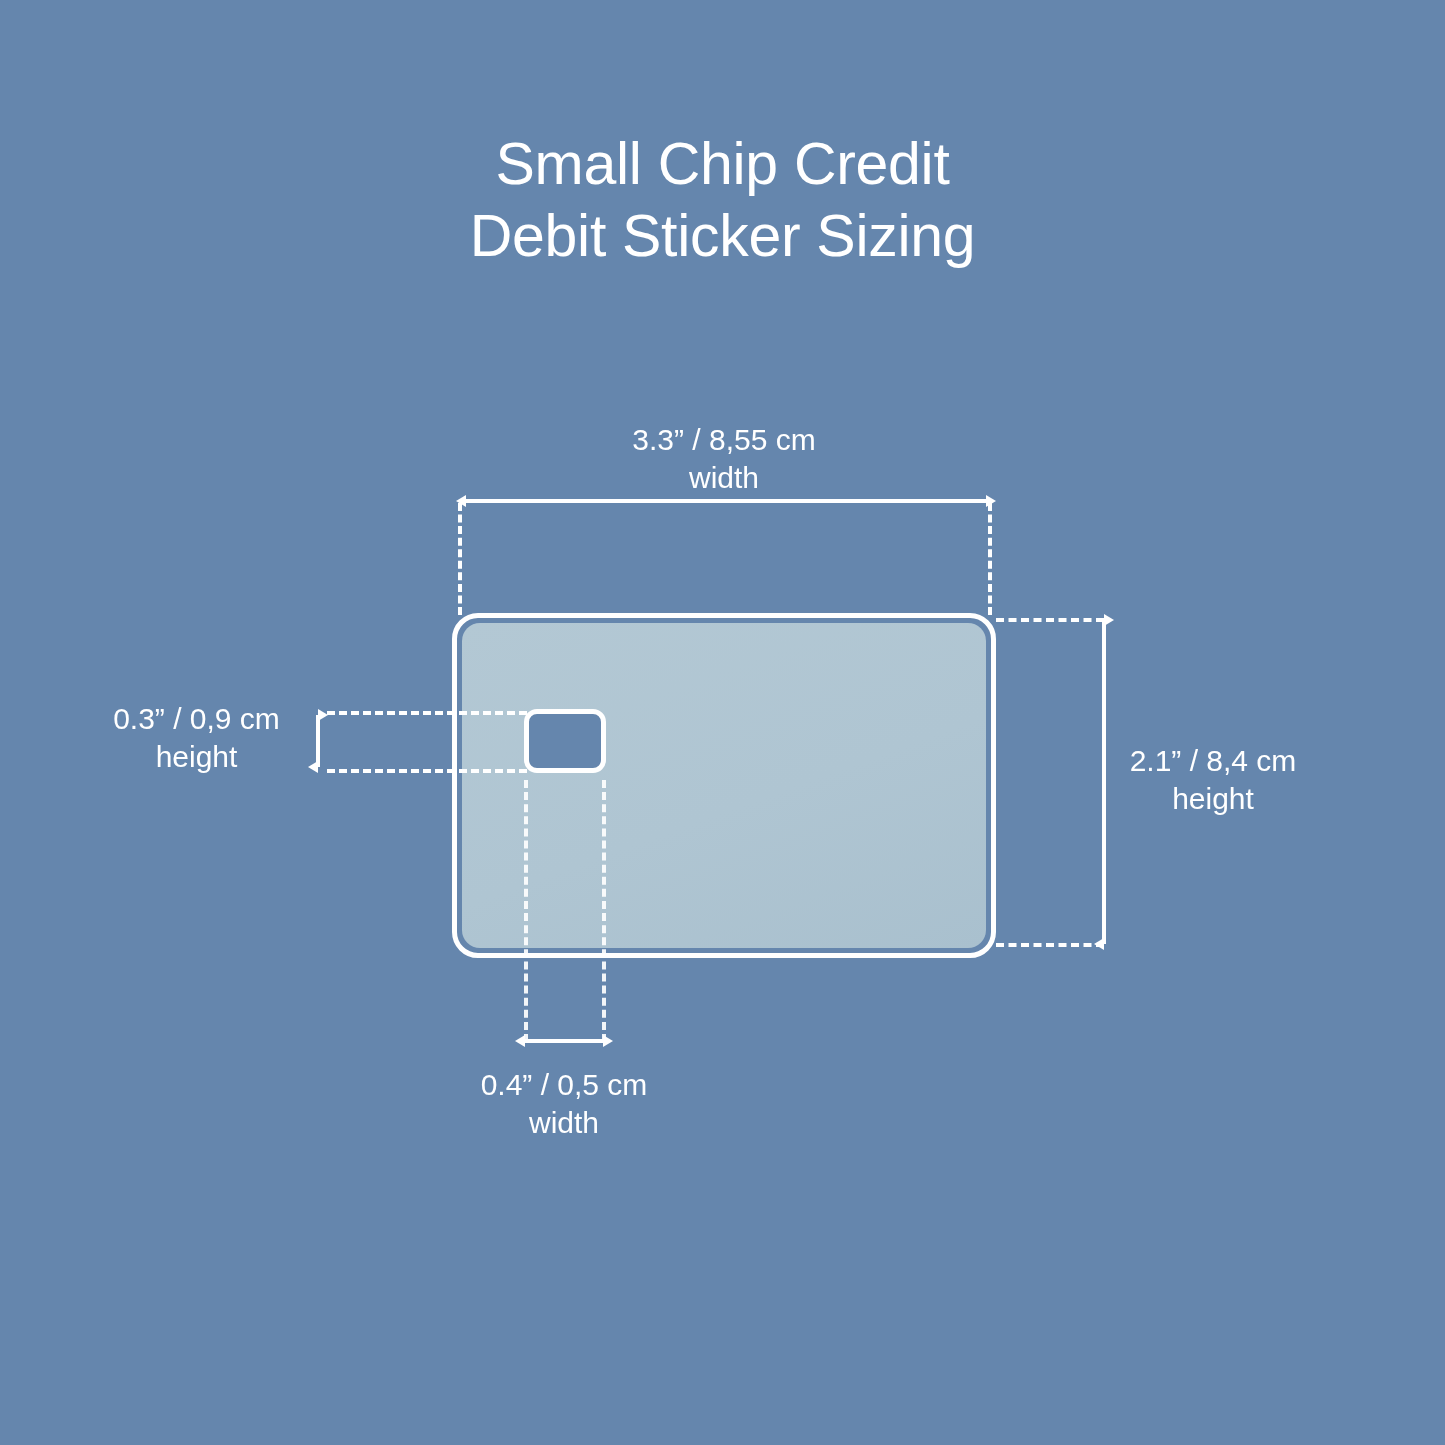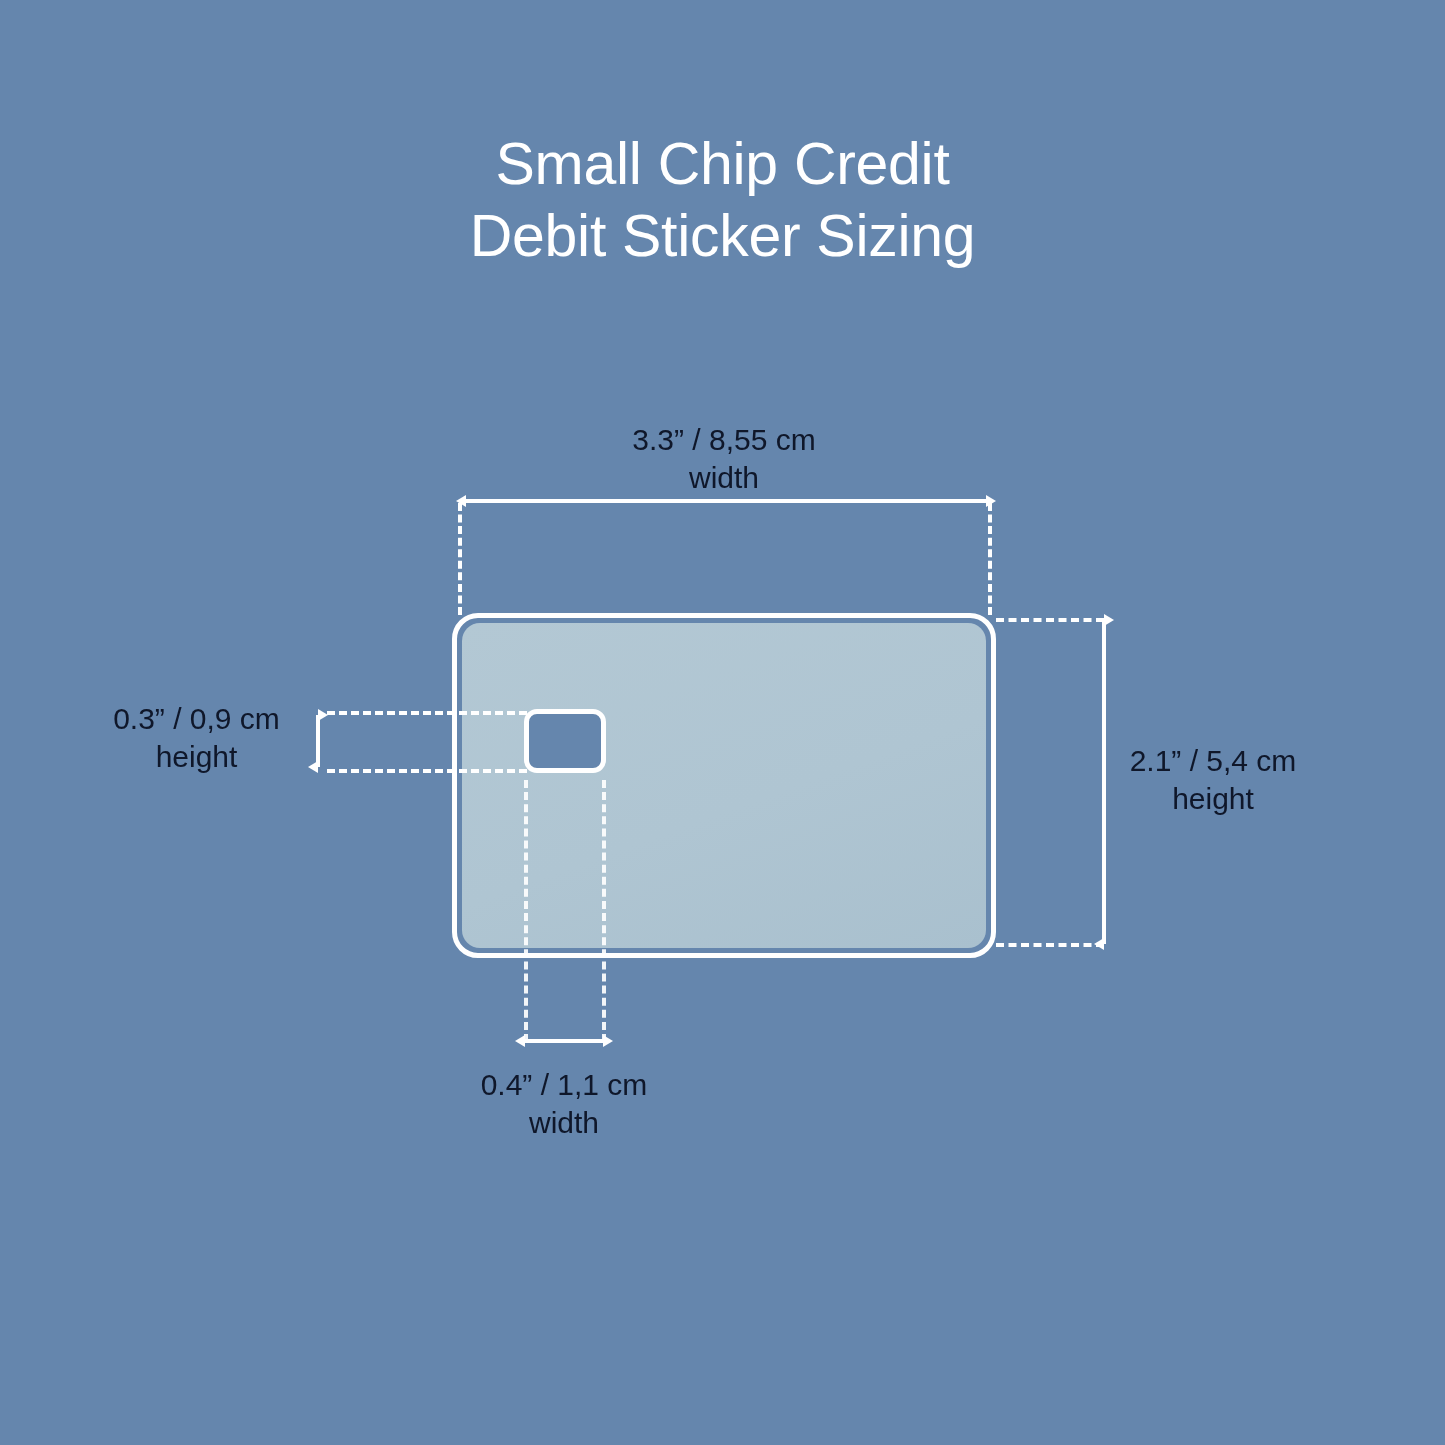--- a/index.html
+++ b/index.html
@@ -90,21 +90,21 @@
 
   
   .arrow-svg {
     position: absolute;
     overflow: visible;
   }
 
   
   .dim-label {
     position: absolute;
-    color: #0f172a;
+    color: #ffffff;
     font-size: 30px;
     font-weight: 400;
     line-height: 38px;
     white-space: pre-line;
   }
   .dim-label.center { text-align: center; }
 </style>
 </head>
 <body>
 
@@ -155,23 +155,23 @@
   <div class="dash-h" style="left:327px; top:711px; width:200px;"></div>
   <div class="dash-h" style="left:327px; top:769px; width:200px;"></div>
 
   <div class="dash-h" style="left:996px; top:618px; width:108px;"></div>
   <div class="dash-h" style="left:996px; top:943px; width:108px;"></div>
 
   <svg class="arrow-svg" style="left:1089px; top:606px;" width="30" height="352" viewBox="0 0 30 352">
     <line x1="15" y1="14" x2="15" y2="338" stroke="#FFFFFF" stroke-width="4" marker-start="url(#av-up)" marker-end="url(#av-down)"></line>
   </svg>
 
-  <div class="dim-label center" style="left:1118px; top:742px; width:190px;">2.1” / 5,4 cm
+  <div class="dim-label center" style="left:1118px; top:742px; width:190px;">2.1” / 8,4 cm
 height</div>
 
   <svg class="arrow-svg" style="left:511px; top:1027px;" width="106" height="30" viewBox="0 0 106 30">
     <line x1="14" y1="14" x2="92" y2="14" stroke="#FFFFFF" stroke-width="4" marker-start="url(#ah-left)" marker-end="url(#ah-right)"></line>
   </svg>
 
-  <div class="dim-label center" style="left:414px; top:1066px; width:300px;">0.4” / 1,1 cm
+  <div class="dim-label center" style="left:414px; top:1066px; width:300px;">0.4” / 0,5 cm
 width</div>
 
 </div>
 
 </body></html>

